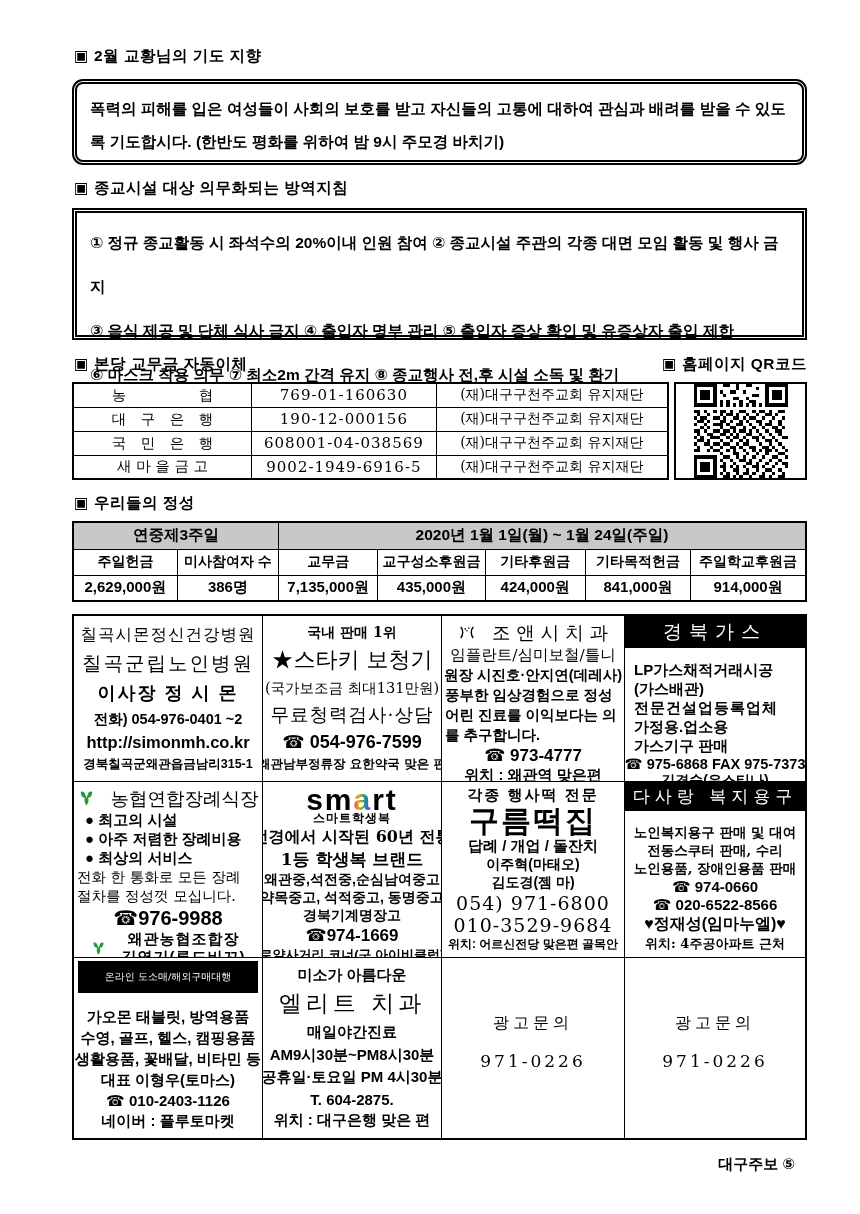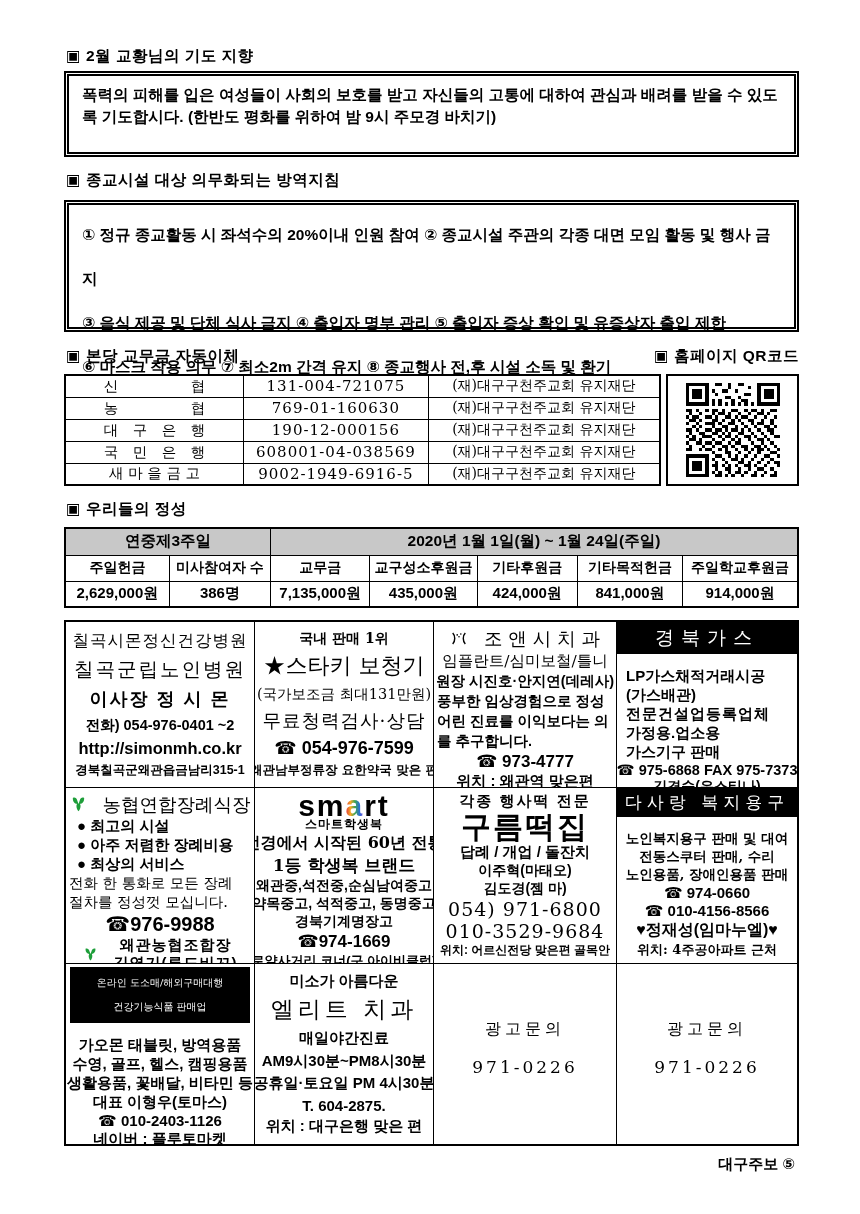--- a/index.html
+++ b/index.html
@@ -3,30 +3,30 @@
 <meta charset="utf-8">
 <style>
   * { box-sizing: border-box; }
   html,body { margin:0; padding:0; }
   body {
     width:860px; height:1214px; background:#fff; color:#000;
     font-family:"Liberation Sans","DejaVu Sans",sans-serif;
     -webkit-font-smoothing:antialiased;
   }
   .page { position:relative; width:860px; height:1214px; overflow:hidden; }
-  .content { position:absolute; left:64px; top:0; width:735px; }
+  .content { position:absolute; left:72px; top:0; width:735px; }
 
   .sec-title { font-weight:bold; font-size:15.5px; letter-spacing:0.5px; margin:0 0 0 2px; }
   .t1 { margin-top:46px; }
 
   .dbox {
     border:5px double #000; width:735px; background:#fff;
     padding:8px 13px; font-weight:600; font-size:15.5px;
   }
-  .dbox1 { margin-top:4px; line-height:22px; height:86px; }
+  .dbox1 { margin-top:12px; line-height:33px; height:86px;border-radius:11px; }
   .dbox2 { margin-top:9px; line-height:44px; height:132px; }
   .t2 { margin-top:13px; }
 
   .autopay-head { display:flex; justify-content:space-between; margin-top:14px; width:735px; }
   .autopay-wrap { display:flex; margin-top:7px; width:735px; }
   table { border-collapse:collapse; }
   .bank-table { width:597px; table-layout:fixed; }
   .bank-table td {
     border:1px solid #000; height:22px; text-align:center; padding:0 4px;
     font-family:"DejaVu Serif","Liberation Serif",serif; font-size:14.5px;
@@ -110,25 +110,20 @@
     </div>
 
     <div class="autopay-wrap">
       <table class="bank-table">
         <colgroup>
             <col style="width:178px">
             <col style="width:184px">
             <col style="width:231px">
           </colgroup>
         <tbody>
-          <tr>
-            <td>신　　　　　협</td>
-            <td class="acct">131-004-721075</td>
-            <td class="holder">(재)대구구천주교회 유지재단</td>
-          </tr>
           <tr>
             <td>농　　　　　협</td>
             <td class="acct">769-01-160630</td>
             <td class="holder">(재)대구구천주교회 유지재단</td>
           </tr>
           <tr>
             <td>대　구　은　행</td>
             <td class="acct">190-12-000156</td>
             <td class="holder">(재)대구구천주교회 유지재단</td>
           </tr>
@@ -301,30 +296,29 @@
         <div class="b nowrap" style="font-size:12px">위치: 어르신전당 맞은편 골목안</div>
       </div>
 
       <div class="cell c8 no-pad">
         <div class="band band-dasa">다사랑 복지용구</div>
         <div class="inner">
           <div class="serif b nowrap" style="font-size:13.5px">노인복지용구 판매 및 대여</div>
           <div class="serif b" style="font-size:13.5px">전동스쿠터 판매, 수리</div>
           <div class="serif b nowrap" style="font-size:13.5px">노인용품, 장애인용품 판매</div>
           <div class="b" style="font-size:15px">☎ 974-0660</div>
-          <div class="b" style="font-size:15px">☎ 010-4156-8566</div>
+          <div class="b" style="font-size:15px">☎ 020-6522-8566</div>
           <div class="b" style="font-size:16px">♥정재성(임마누엘)♥</div>
           <div class="serif b" style="font-size:13px">위치: 4주공아파트 근처</div>
         </div>
       </div>
 
       <div class="cell c9 no-pad">
         <div class="band band-online">
           <div>온라인 도소매/해외구매대행</div>
-          <div>건강기능식품 판매업</div>
         </div>
         <div class="inner">
           <div class="b nowrap" style="font-size:15px">가오몬 태블릿, 방역용품</div>
           <div class="b nowrap" style="font-size:15px">수영, 골프, 헬스, 캠핑용품</div>
           <div class="b nowrap" style="font-size:15px">생활용품, 꽃배달, 비타민 등</div>
           <div class="b" style="font-size:15px">대표 이형우(토마스)</div>
           <div class="b" style="font-size:15px">☎ 010-2403-1126</div>
           <div class="b" style="font-size:15px">네이버 : 플루토마켓</div>
         </div>
       </div>

